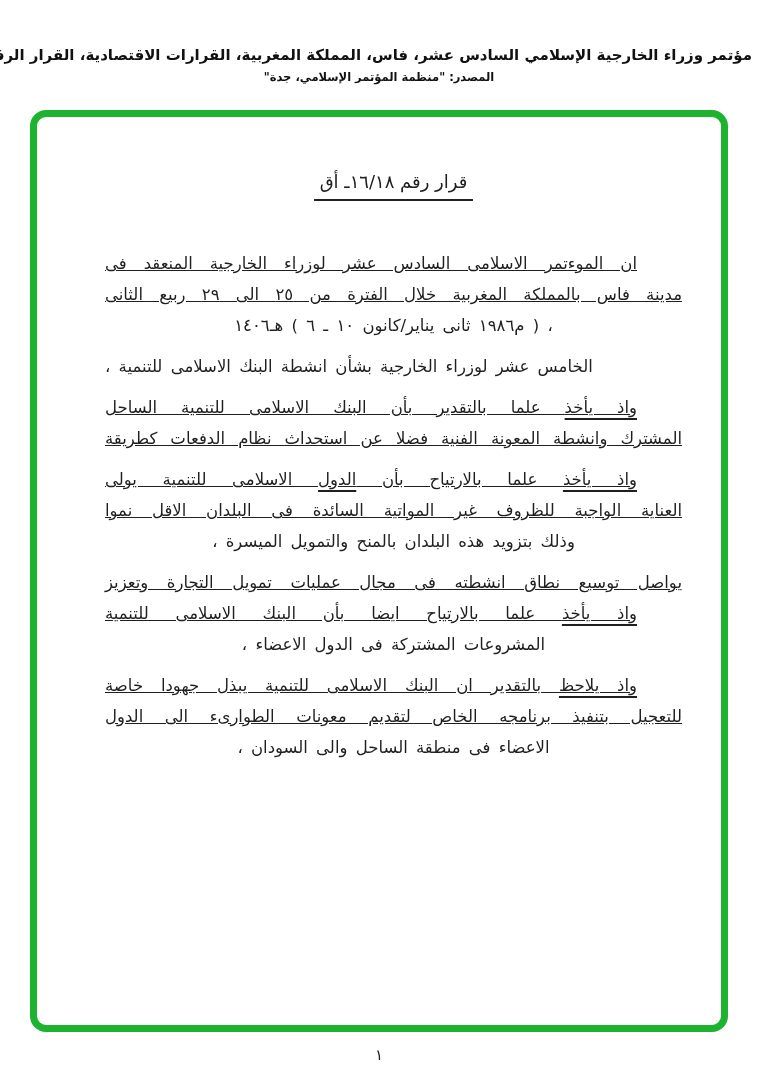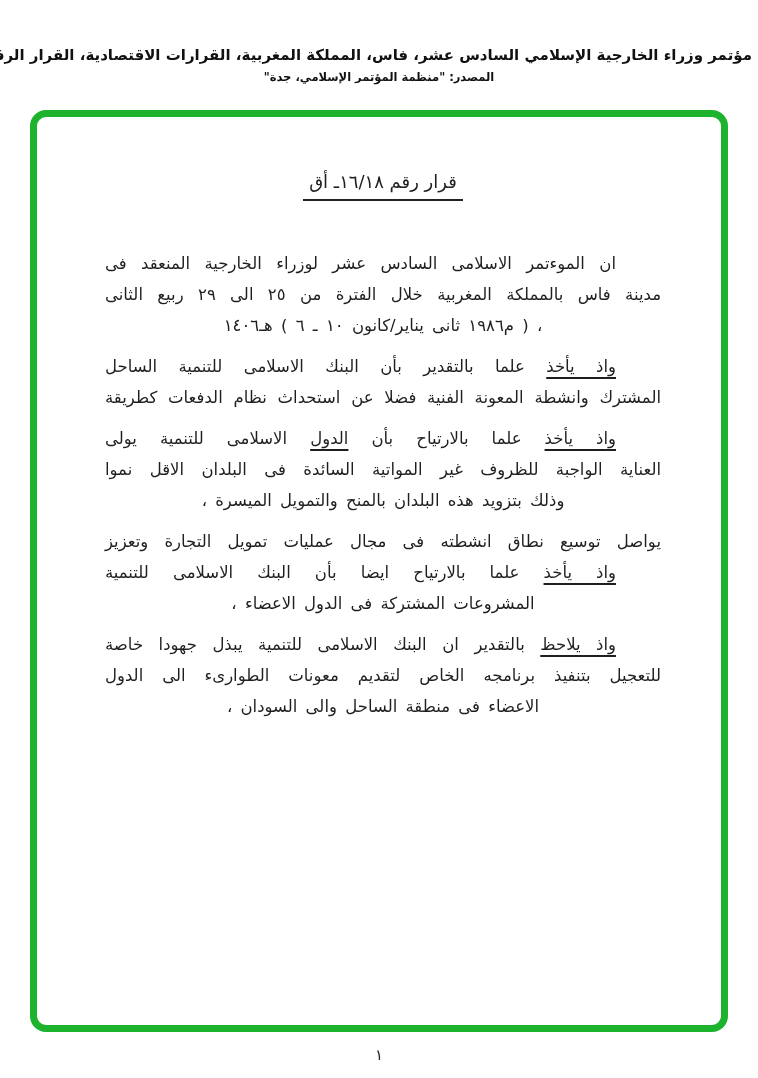--- a/index.html
+++ b/index.html
@@ -28,37 +28,37 @@
     color:#111111;
     text-align:center;
   }
   .frame{
     position:absolute;
     left:30px;top:110px;
     width:698px;height:922px;
     box-sizing:border-box;
     border:7px solid #1db32f;
     border-radius:16px;
-    padding:50px 60px 0 68px;
+    padding:50px 39px 0 68px;
   }
   .title-block{ text-align:center; margin-bottom:50px; }
   .t-line{ line-height:30px; margin-bottom:11px; }
   .u-title{
     font-size:18px;
     padding:0 6px 7px 6px;
     border-bottom:2px solid #222222;
     white-space:nowrap;
   }
   .para{ margin-bottom:10px; }
   .line{
     font-size:16.5px;
     line-height:31px;
     word-spacing:3px;
   }
-  .al-justify{ text-align:justify; text-align-last:justify; }
+  .al-justify{ text-align:justify; text-align-last:justify;text-decoration:underline; }
   .al-center{ text-align:center; text-align-last:center; }
   .al-left{ text-align:left; text-align-last:left; }
   .indent{ padding-right:45px; }
   .u{
     text-decoration:underline;
     text-underline-offset:5px;
     text-decoration-thickness:1.5px;
   }
   .page-number{
     position:absolute;
@@ -84,20 +84,21 @@
       </div>
     </div>
 
     <div>
         <div class="para">
           <div class="line al-justify indent"><span>ان  الموءتمر  الاسلامى  السادس عشر  لوزراء  الخارجية  المنعقد  فى</span></div>
           <div class="line al-justify"><span>مدينة  فاس بالمملكة  المغربية  خلال  الفترة  من  ٢٥  الى  ٢٩  ربيع  الثانى</span></div>
           <div class="line al-center" dir="ltr"><span>١٤٠٦‎هـ‎ ( ٦ ‎ـ‎ ١٠ ‎يناير/كانون‎ ثانى‎ ١٩٨٦‎م‎ )  ،</span></div>
         </div>
         <div class="para">
+          <div class="line al-left"><span>الخامس عشر  لوزراء  الخارجية  بشأن  انشطة  البنك  الاسلامى  للتنمية  ،</span></div>
         </div>
         <div class="para">
           <div class="line al-justify indent"><span class="u">واذ  يأخذ</span><span>   علما  بالتقدير  بأن  البنك  الاسلامى  للتنمية  الساحل</span></div>
           <div class="line al-justify"><span>المشترك  وانشطة  المعونة  الفنية  فضلا  عن  استحداث  نظام  الدفعات  كطريقة</span></div>
         </div>
         <div class="para">
           <div class="line al-justify indent"><span class="u">واذ  يأخذ</span><span>   علما  بالارتياح  بأن  </span><span class="u">الدول</span><span>  الاسلامى  للتنمية  يولى</span></div>
           <div class="line al-justify"><span>العناية  الواجبة  للظروف  غير  المواتية  السائدة  فى  البلدان  الاقل  نموا</span></div>
           <div class="line al-center"><span>وذلك  بتزويد  هذه  البلدان  بالمنح  والتمويل  الميسرة  ،</span></div>
         </div>

